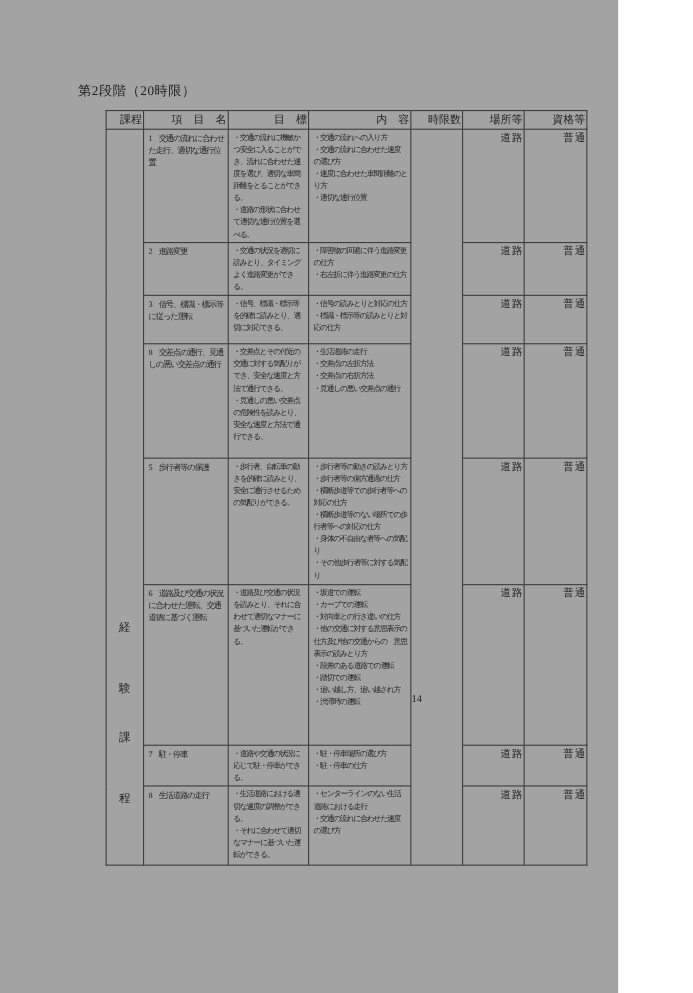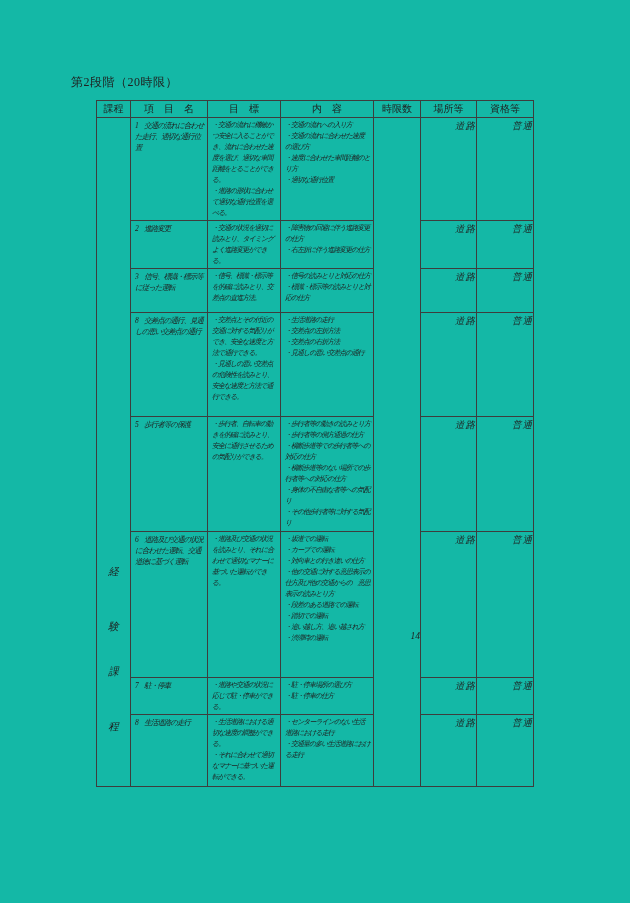--- a/index.html
+++ b/index.html
@@ -1,55 +1,55 @@
 <!DOCTYPE html>
 <html><head>
 <meta charset="utf-8">
 <style>
   html,body { margin:0; padding:0; }
   body {
     width:630px; height:903px; background:#ffffff;
     font-family:"Liberation Serif","DejaVu Serif",serif;
     color:#1f1f1f;
   }
-  .page { position:relative; width:630px; height:903px; background:#14b8a6; overflow:hidden; }
+  .page { position:relative; width:562px; height:903px; background:#a3a3a3; overflow:hidden; }
   .doc-title {
     position:absolute; left:71px; top:74px;
     font-size:12px; letter-spacing:0.5px; white-space:pre;
   }
   table.curriculum {
     position:absolute; left:96px; top:100px; width:437px;
     border-collapse:collapse; table-layout:fixed;
     border:1.5px solid #2a2a2a;
   }
   .curriculum th, .curriculum td { border:1px solid #3d3d3d; }
   .curriculum th {
     font-weight:normal; font-size:10px; height:16px; padding:0 1px;
-    text-align:center; white-space:pre-line; letter-spacing:0;
+    text-align:right; white-space:pre-line; letter-spacing:0;
   }
   .curriculum td {
     vertical-align:top; padding:2px 3px 1px 4px;
     font-size:7px; line-height:11px; letter-spacing:-1px;
-    white-space:pre-line; word-break:break-all; overflow:hidden;font-style:italic;
+    white-space:pre-line; word-break:break-all; overflow:hidden;
   }
   td.item-cell { font-size:7.5px; }
   td.place-cell, td.license-cell {
     text-align:right; font-size:9.5px; line-height:13px;
     letter-spacing:1px; padding:2px 0 0 0; word-break:keep-all;
   }
   td.course-cell { position:relative; padding:0; }
   .vchar {
     position:absolute; left:0; width:100%; text-align:center;
     font-size:10.5px; line-height:12px; letter-spacing:0;
   }
   .vc0 { top:448px; } .vc1 { top:503px; } .vc2 { top:548px; } .vc3 { top:603px; }
   td.hours-cell { position:relative; padding:0; }
   .hours-val {
     position:absolute; top:513px; left:0; width:100%;
-    text-align:right; font-size:9.5px; letter-spacing:0;
+    text-align:left; font-size:9.5px; letter-spacing:0;
   }
   tbody tr:nth-child(1){ height:97px; }
   tbody tr:nth-child(2){ height:46px; }
   tbody tr:nth-child(3){ height:44px; }
   tbody tr:nth-child(4){ height:104px; }
   tbody tr:nth-child(5){ height:115px;margin-left:40px; }
   tbody tr:nth-child(6){ height:146px; }
   tbody tr:nth-child(7){ height:28px; }
   tbody tr:nth-child(8){ height:72px;margin-top:28px; }
 </style>
@@ -105,21 +105,21 @@
       <tr>
         <td class="item-cell">2　進路変更</td>
         <td class="goal-cell">・交通の状況を適切に読みとり、タイミングよく進路変更ができる。</td>
         <td class="content-cell">・障害物の回避に伴う進路変更の仕方
 ・右左折に伴う進路変更の仕方</td>
         <td class="place-cell">道路</td>
         <td class="license-cell">普通</td>
       </tr>
       <tr>
         <td class="item-cell">3　信号、標識・標示等に従った運転</td>
-        <td class="goal-cell">・信号、標識・標示等を的確に読みとり、交差点の直進方法。</td>
+        <td class="goal-cell">・信号、標識・標示等を的確に読みとり、適切に対応できる。</td>
         <td class="content-cell">・信号の読みとりと対応の仕方
 ・標識・標示等の読みとりと対応の仕方</td>
         <td class="place-cell">道路</td>
         <td class="license-cell">普通</td>
       </tr>
       <tr>
         <td class="item-cell">8　交差点の通行、見通しの悪い交差点の通行</td>
         <td class="goal-cell">・交差点とその付近の交通に対する気配りができ、安全な速度と方法で通行できる。
 ・見通しの悪い交差点の危険性を読みとり、安全な速度と方法で通行できる。</td>
         <td class="content-cell">・生活道路の走行
@@ -161,20 +161,20 @@
         <td class="content-cell">・駐・停車場所の選び方
 ・駐・停車の仕方</td>
         <td class="place-cell">道路</td>
         <td class="license-cell">普通</td>
       </tr>
       <tr>
         <td class="item-cell">8　生活道路の走行</td>
         <td class="goal-cell">・生活道路における適切な速度の調整ができる。
 ・それに合わせて適切なマナーに基づいた運転ができる。</td>
         <td class="content-cell">・センターラインのない生活道路における走行
-・交通量の多い生活道路における走行</td>
+・交通の流れに合わせた速度の選び方</td>
         <td class="place-cell">道路</td>
         <td class="license-cell">普通</td>
       </tr>
     </tbody>
   </table>
 
 </div>
 
 </body></html>

